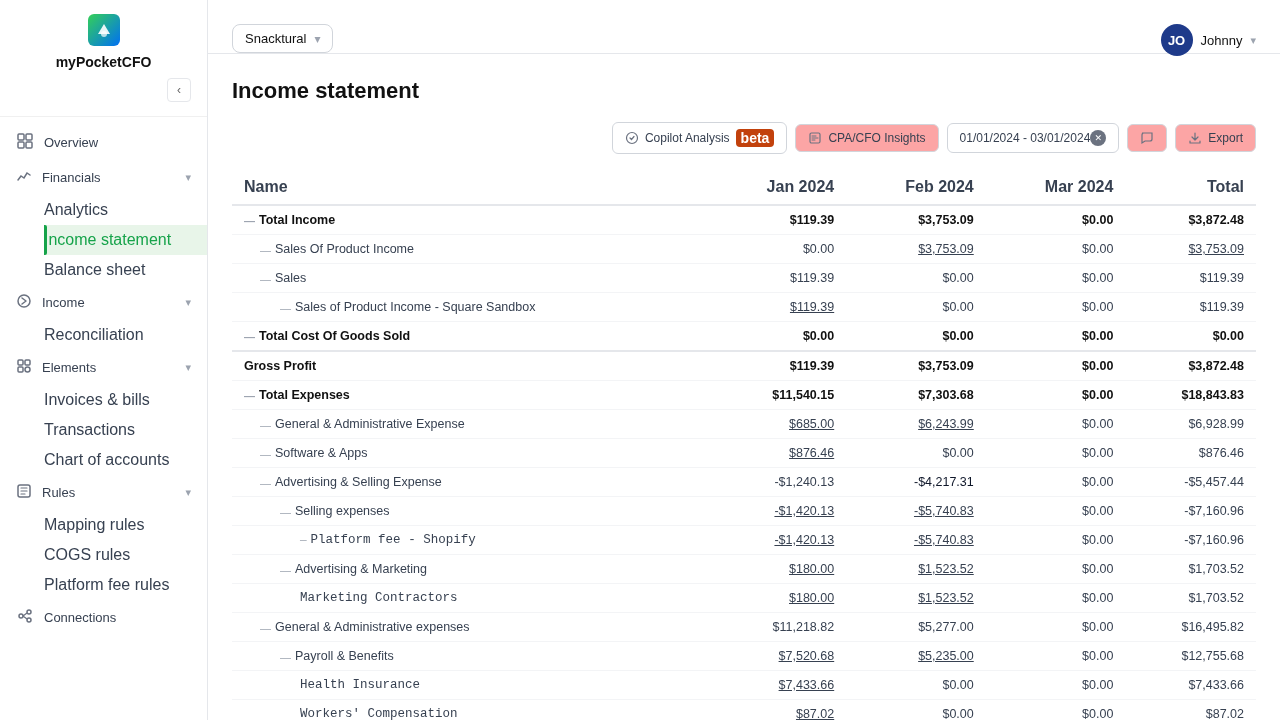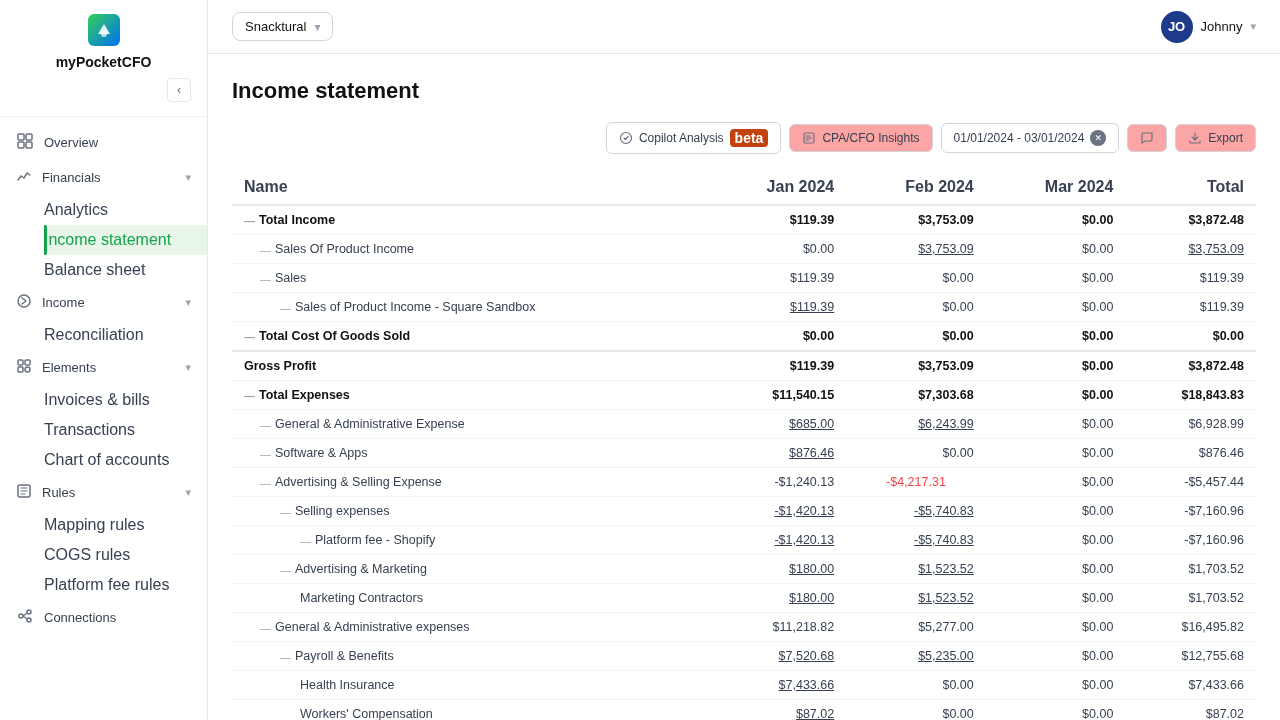--- a/index.html
+++ b/index.html
@@ -80,23 +80,23 @@
       flex: 1;
       display: flex;
       flex-direction: column;
       overflow: hidden;
       background: #fff;
     }
 
     
     #topbar {
       display: flex;
-      align-items: center;
+      align-items: flex-start;
       justify-content: space-between;
-      padding: 16px 24px;
+      padding: 24px 24px;
       border-bottom: 1px solid #e5e7eb;
       height: 54px;
     }
     .company-selector {
       display: flex; align-items: center; gap: 8px;
       border: 1px solid #d1d5db;
       border-radius: 8px;
       padding: 6px 12px;
       cursor: pointer;
       font-size: 13px;
@@ -158,21 +158,21 @@
     }
     .btn-copilot .beta-badge {
       background: #c2410c;
       color: #fff;
       font-size: 14px;
       padding: 1px 5px;
       border-radius: 4px;
       font-weight: 600;
     }
     .date-range-btn {
-      display: flex; align-items: center; gap: 6px;
+      display: flex; align-items: center; 
       padding: 6px 12px;
       border: 1px solid #d1d5db;
       border-radius: 6px;
       background: #fff;
       font-size: 12px;
       cursor: pointer;
       color: #374151;
     }
     .date-range-btn .close-x {
       width: 16px; height: 16px;
@@ -211,21 +211,21 @@
     .income-table td:first-child { text-align: left; }
 
     .row-bold td { font-weight: 700; color: #111; }
     .row-gross td { font-weight: 600; color: #111; }
 
     .underline-val { text-decoration: underline; color: #374151; }
 
     
     .indent-1 { padding-left: 28px !important; }
     .indent-2 { padding-left: 48px !important; }
-    .indent-3 { padding-left: 68px !important; }
+    .indent-3 { padding-left: 68px !important; font-family: Liberation Mono, monospace; }
 
     .collapse-btn {
       display: inline-flex; align-items: center;
       margin-right: 4px;
       color: #9ca3af;
       font-size: 11px;
       vertical-align: middle;
     }
 
     .row-separator td { border-top: 2px solid #e5e7eb; }
@@ -477,21 +477,21 @@
           <tr>
             <td class="indent-1"><span class="collapse-btn">—</span>Software &amp; Apps</td>
             <td><span class="underline-val">$876.46</span></td>
             <td>$0.00</td>
             <td>$0.00</td>
             <td>$876.46</td>
           </tr>
           <tr>
             <td class="indent-1"><span class="collapse-btn">—</span>Advertising &amp; Selling Expense</td>
             <td style="color: rgb(55, 65, 81);">-$1,240.13</td>
-            <td style="color: #ef4444; text-align: center;">-$4,217.31</td>
+            <td style="color: #0f172a;">-$4,217.31</td>
             <td>$0.00</td>
             <td style="color: rgb(55, 65, 81);">-$5,457.44</td>
           </tr>
           <tr>
             <td class="indent-2"><span class="collapse-btn">—</span>Selling expenses</td>
             <td style="color: rgb(55, 65, 81);"><span class="underline-val">-$1,420.13</span></td>
             <td style="color: rgb(55, 65, 81);"><span class="underline-val">-$5,740.83</span></td>
             <td>$0.00</td>
             <td style="color: rgb(55, 65, 81);">-$7,160.96</td>
           </tr>

